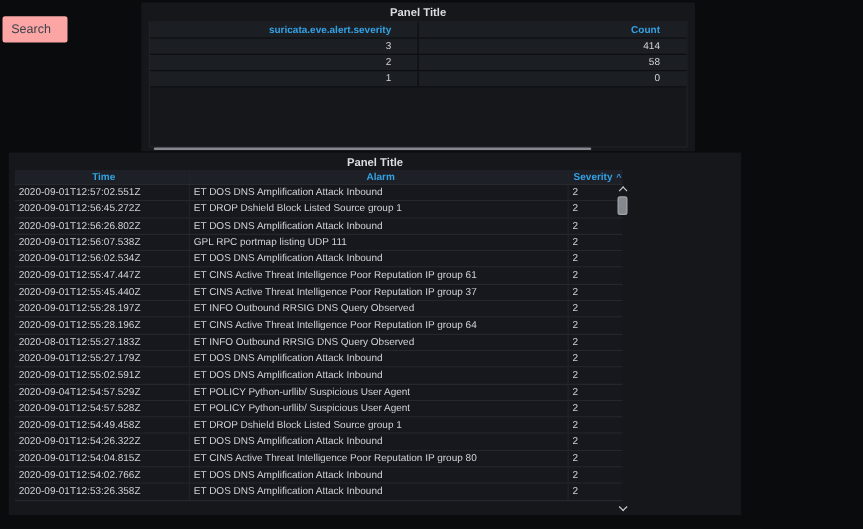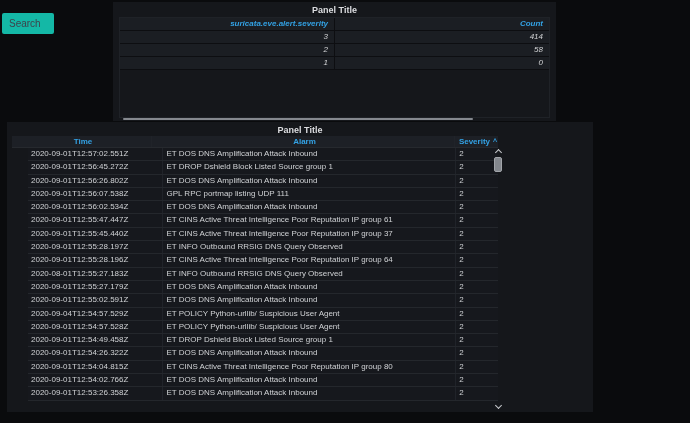--- a/index.html
+++ b/index.html
@@ -7,57 +7,57 @@
   body {
     position: relative;
     background: #0a0b0d;
     font-family: "Liberation Sans", sans-serif;
     overflow: hidden;
     color: #d8d9da;
   }
   
   .search-box {
     position: absolute; left: 2px; top: 13px; width: 52px; height: 21px;
-    background: #14b8a6; border-radius: 2px;
+    background: #fca5a5; border-radius: 2px;
     font-size: 10px; line-height: 21px; padding-left: 7px;
     color: #3e434b;
   }
   
   .panel { position: absolute; background: #15171b; }
   #top-panel    { left: 113px; top: 2px;   width: 443px; height: 119px; }
   #bottom-panel { left: 7px;   top: 122px; width: 586px; height: 290px; }
   .panel-title {
     position: absolute; left: 0; right: 0; top: 2px; height: 12px;
     text-align: center; font-size: 9px; font-weight: bold; color: #dcdde0;
     line-height: 12px; cursor: pointer;
   }
   
   #top-table {
     position: absolute; left: 6px; top: 15px; width: 431px; height: 101px;
     border: 1px solid #1f2227;
   }
   .t-head, .t-row { display: flex; height: 13px; background: #1b1e23;
     border-bottom: 1px solid #0d0e11; }
   .t-cell {
-    font-size: 8px; line-height: 12px; text-align: right; padding-right: 6px;
-    overflow: hidden; white-space: nowrap; color: #d3d4d6; font-style: italic;
+    font-size: 8px; line-height: 12px; text-align: right; padding-right: 21px;
+    overflow: hidden; white-space: nowrap; color: #d3d4d6;
   }
   .t-cell.c0 { width: 215px; border-right: 1px solid #0d0e11; }
   .t-cell.c1 { flex: 1; }
   .t-head .t-cell { color: #33a2e5; font-weight: bold; cursor: pointer; }
   #top-hscroll {
     position: absolute; left: 10px; top: 116px; width: 350px; height: 2px;
     background: #85898f; border-radius: 1px; cursor: pointer;
   }
   
   #bottom-table { position: absolute; left: 5px; top: 14px; width: 486px; }
   .b-head { display: flex; height: 12px; background: #1d2026;
     border-bottom: 1px solid #26292e; }
   .b-row  { display: flex; height: 13.3px; background: #16181d;
-    border-bottom: 1px solid #24272c; margin-left: 16px; }
+    border-bottom: 1px solid #24272c; }
   .b-cell {
     font-size: 8px; line-height: 12px; padding-left: 3px;
     overflow: hidden; white-space: nowrap; color: #d0d2d5;
   }
   .b-cell.time  { width: 140px; border-right: 1px solid #202329; }
   .b-cell.alarm { width: 303px; border-right: 1px solid #202329; }
   .b-cell.sev   { width: 43px; }
   .b-head .b-cell { color: #33a2e5; font-weight: bold; cursor: pointer; text-align: center; }
   .sort-caret { font-size: 7px; color: #33a2e5; margin-left: 3px; }
   

